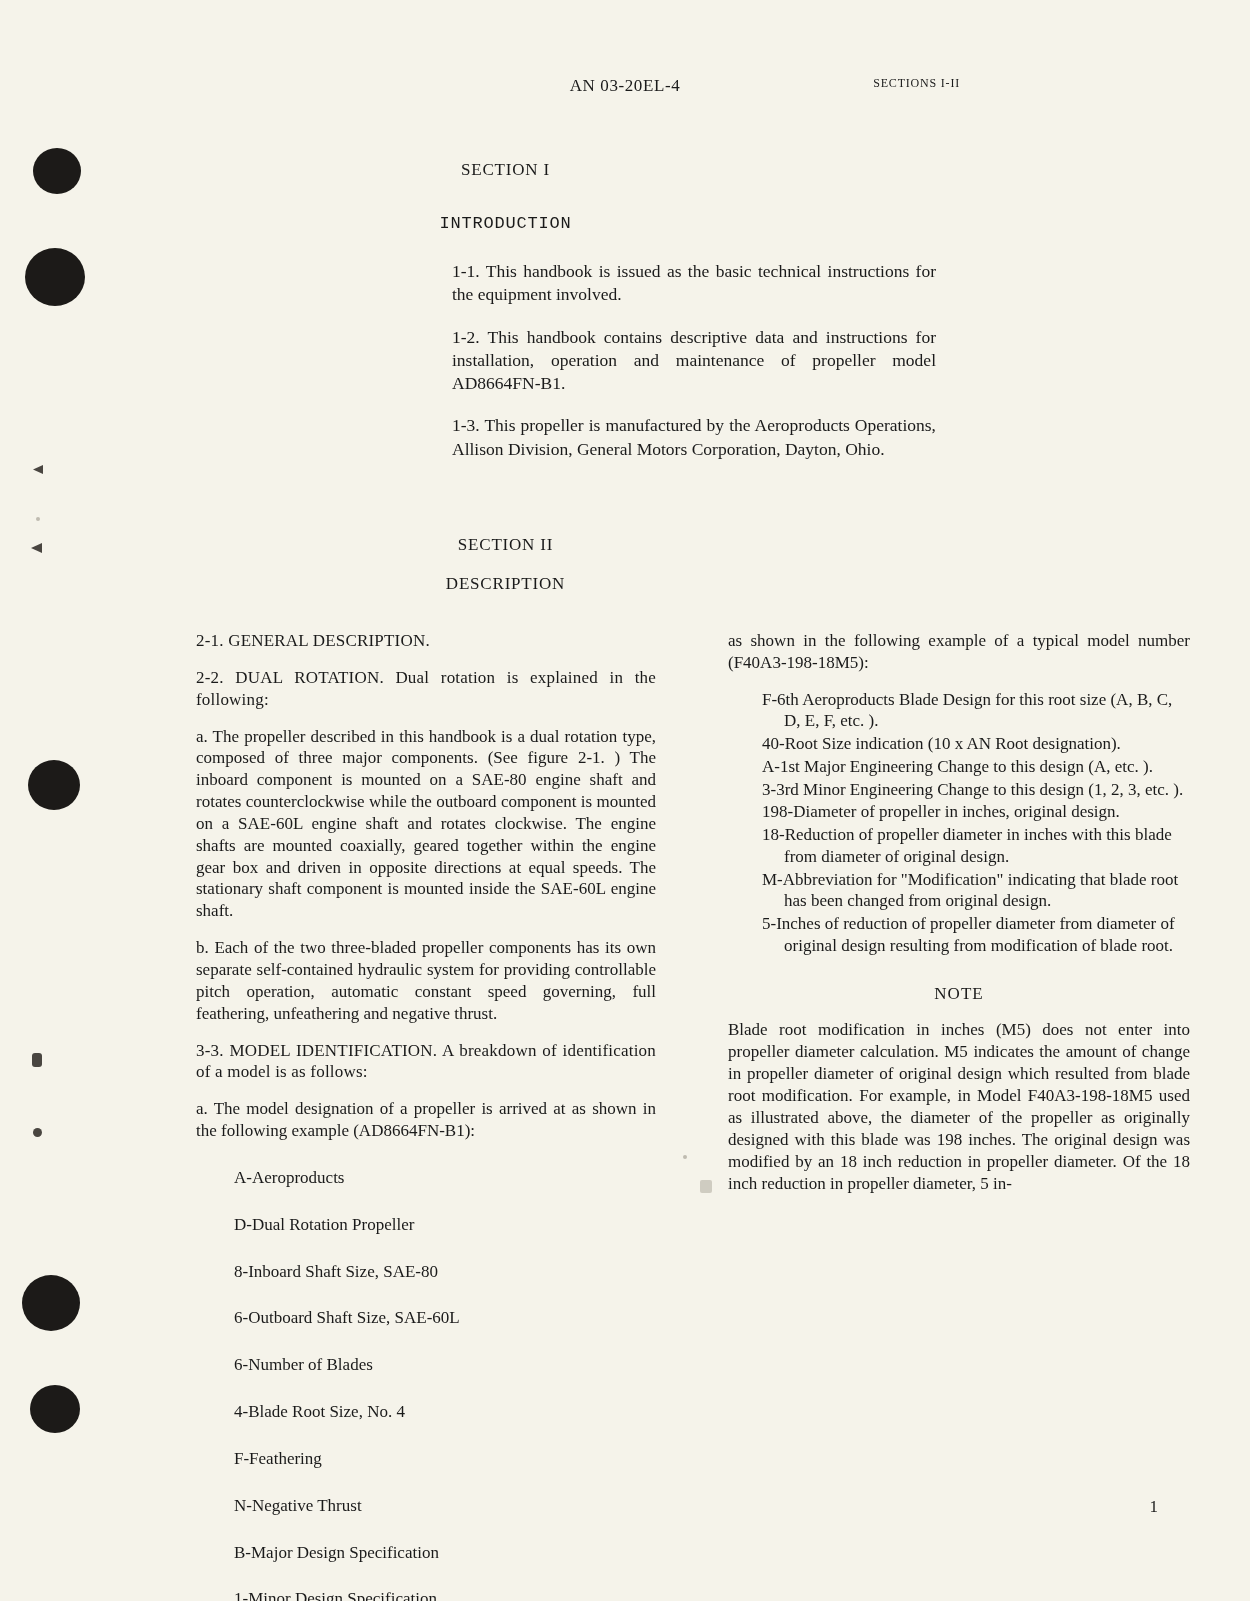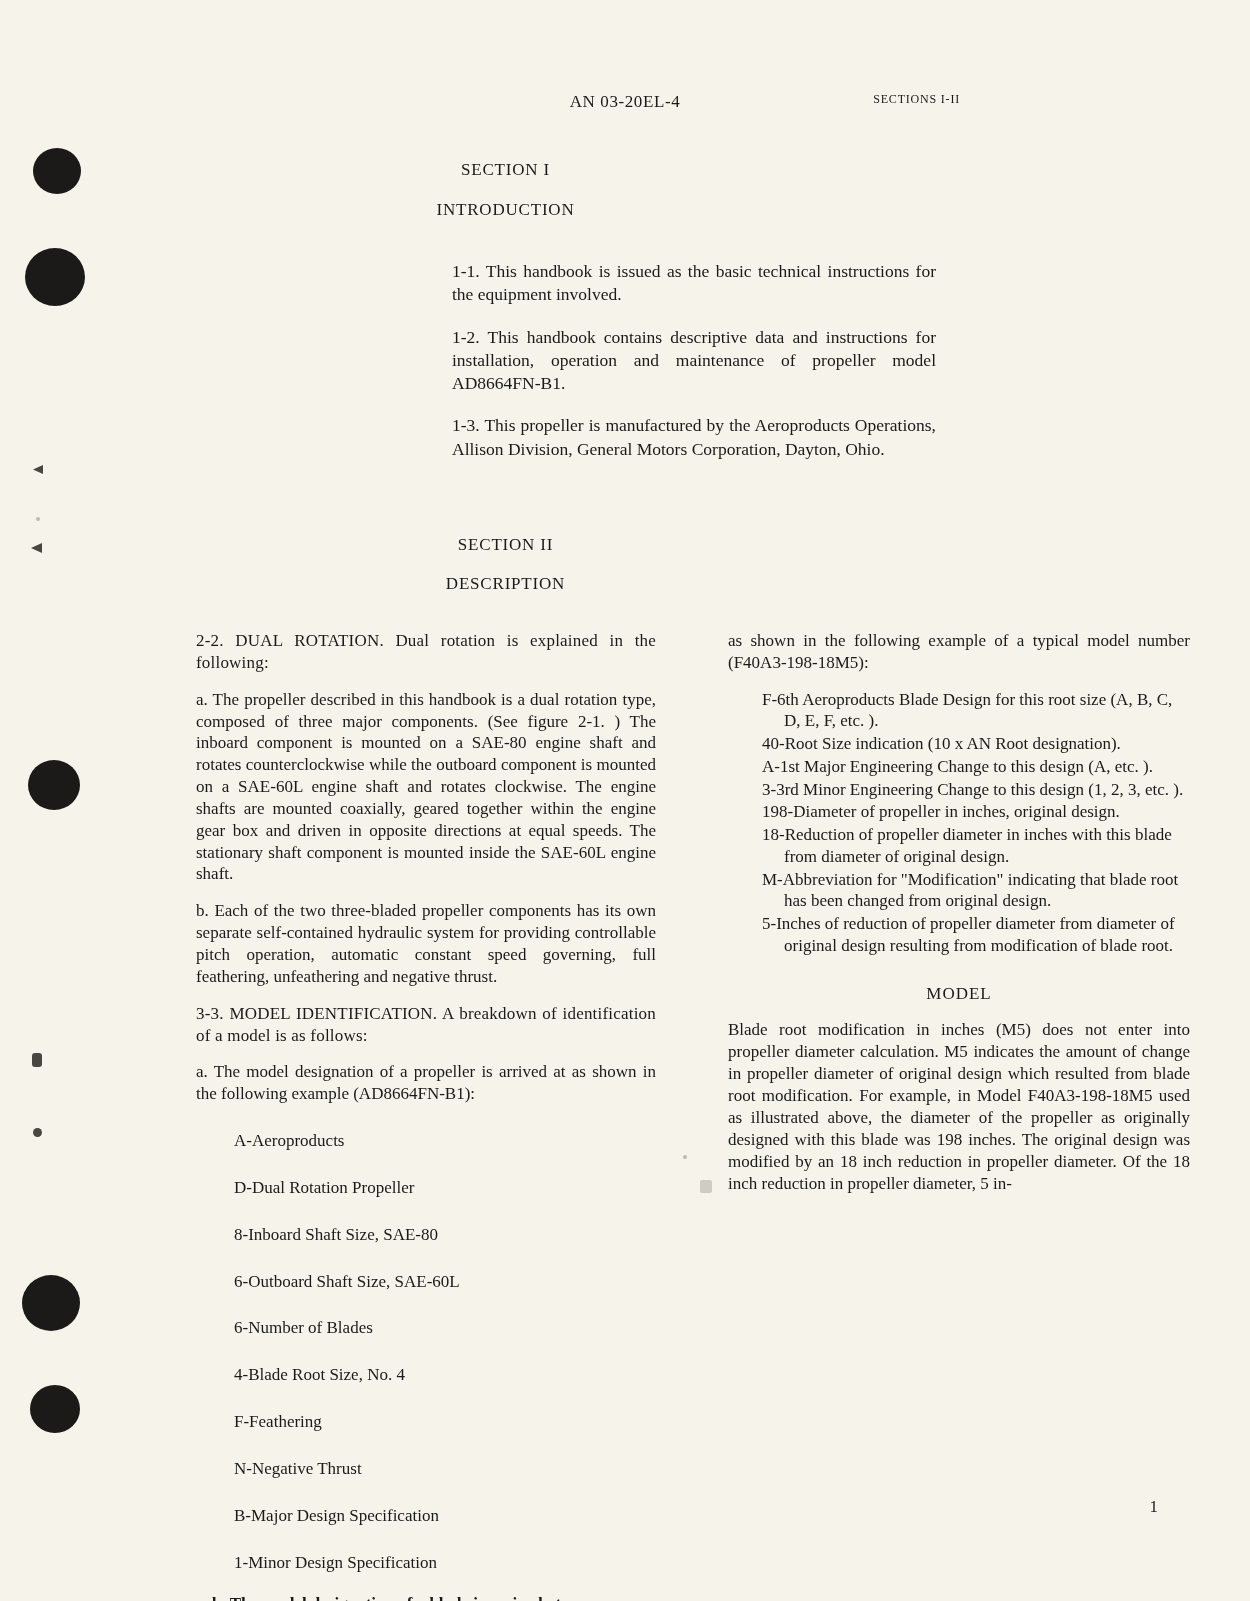--- a/index.html
+++ b/index.html
@@ -16,21 +16,21 @@
     overflow: hidden;
   }
   .page {
     position: absolute;
     inset: 0;
     background: #f5f3ea;
   }
   
   .header {
     position: absolute;
-    top: 92px;
+    top: 76px;
     left: 0;
     width: 1064px;
     height: 22px;
   }
   .doc-number {
     position: absolute;
     left: 625px;
     transform: translateX(-50%);
     font-size: 17px;
     letter-spacing: 0.6px;
@@ -154,32 +154,33 @@
   <div class="fleck" style="left:36px; top:517px; width:4px; height:4px;"></div>
   <div class="fleck" style="left:700px; top:1180px; width:12px; height:13px; border-radius:2px; opacity:0.35;"></div>
   <div class="fleck" style="left:683px; top:1155px; width:4px; height:4px;"></div>
 
   <div class="header">
     <div class="doc-number">AN 03-20EL-4</div>
     <div class="section-ref">SECTIONS I-II</div>
   </div>
 
   <div class="centered" style="top:160px;">SECTION I</div>
-  <div class="centered" style="top:200px;">INTRODUCTION</div>
+  <div class="centered" style="top:214px;font-family:Liberation Mono, monospace;">INTRODUCTION</div>
 
   <div class="intro-block" style="top:260px;">
     <p>1-1.   This handbook is issued as the basic technical instructions for the equipment involved.</p>
     <p>1-2.   This handbook contains descriptive data and instructions for installation, operation and maintenance of propeller model AD8664FN-B1.</p>
     <p>1-3.   This propeller is manufactured by the Aeroproducts Operations, Allison Division, General Motors Corporation, Dayton, Ohio.</p>
   </div>
 
   <div class="centered" style="top:535px;">SECTION II</div>
   <div class="centered" style="top:574px;">DESCRIPTION</div>
 
   <div class="col col-left">
+    <p class="para-head">2-1.   GENERAL DESCRIPTION.</p>
     <p class="para-head">2-2.   DUAL ROTATION.  Dual rotation is explained in the following:</p>
     <p>a.   The propeller described in this handbook is a dual rotation type, composed of three major components.  (See figure 2-1. )  The inboard component is mounted on a SAE-80 engine shaft and rotates counterclockwise while the outboard component is mounted on a SAE-60L engine shaft and rotates clockwise.  The engine shafts are mounted coaxially, geared together within the engine gear box and driven in opposite directions at equal speeds.  The stationary shaft component is mounted inside the SAE-60L engine shaft.</p>
     <p>b.   Each of the two three-bladed propeller components has its own separate self-contained hydraulic system for providing controllable pitch operation, automatic constant speed governing, full feathering, unfeathering and negative thrust.</p>
     <p class="para-head">3-3.   MODEL IDENTIFICATION.   A breakdown of identification of a model is as follows:</p>
     <p>a.  The model designation of a propeller is arrived at as shown in the following example (AD8664FN-B1):</p>
     <div class="list-block">
       <div>A-Aeroproducts</div>
       <div>D-Dual Rotation Propeller</div>
       <div>8-Inboard Shaft Size, SAE-80</div>
       <div>6-Outboard Shaft Size, SAE-60L</div>
@@ -198,18 +199,18 @@
     <ul class="defn-list">
       <li>F-6th Aeroproducts Blade Design for this root size (A, B, C, D, E, F, etc. ).</li>
       <li>40-Root Size indication (10 x AN Root designation).</li>
       <li>A-1st Major Engineering Change to this design (A,  etc. ).</li>
       <li>3-3rd Minor Engineering Change to this design (1,  2,  3, etc. ).</li>
       <li>198-Diameter of propeller in inches, original design.</li>
       <li>18-Reduction of propeller diameter in inches with this blade from diameter of original design.</li>
       <li>M-Abbreviation for "Modification" indicating that blade root has been changed from original design.</li>
       <li>5-Inches of reduction of propeller diameter from  diameter  of  original  design resulting from modification of blade root.</li>
     </ul>
-    <div class="note-head">MODEL</div>
+    <div class="note-head">NOTE</div>
     <div class="note-body">Blade root modification in inches (M5) does not enter into propeller diameter calculation.  M5 indicates the amount of change in propeller diameter of original design which resulted from blade root modification.  For example, in Model F40A3-198-18M5 used as illustrated above, the diameter of the propeller as originally designed with this blade was 198 inches.  The original design was modified by an 18 inch reduction in propeller diameter.  Of the 18 inch reduction in propeller diameter, 5 in-</div>
   </div>
 
   <div class="page-num">1</div>
 </div>
 
 </body></html>

